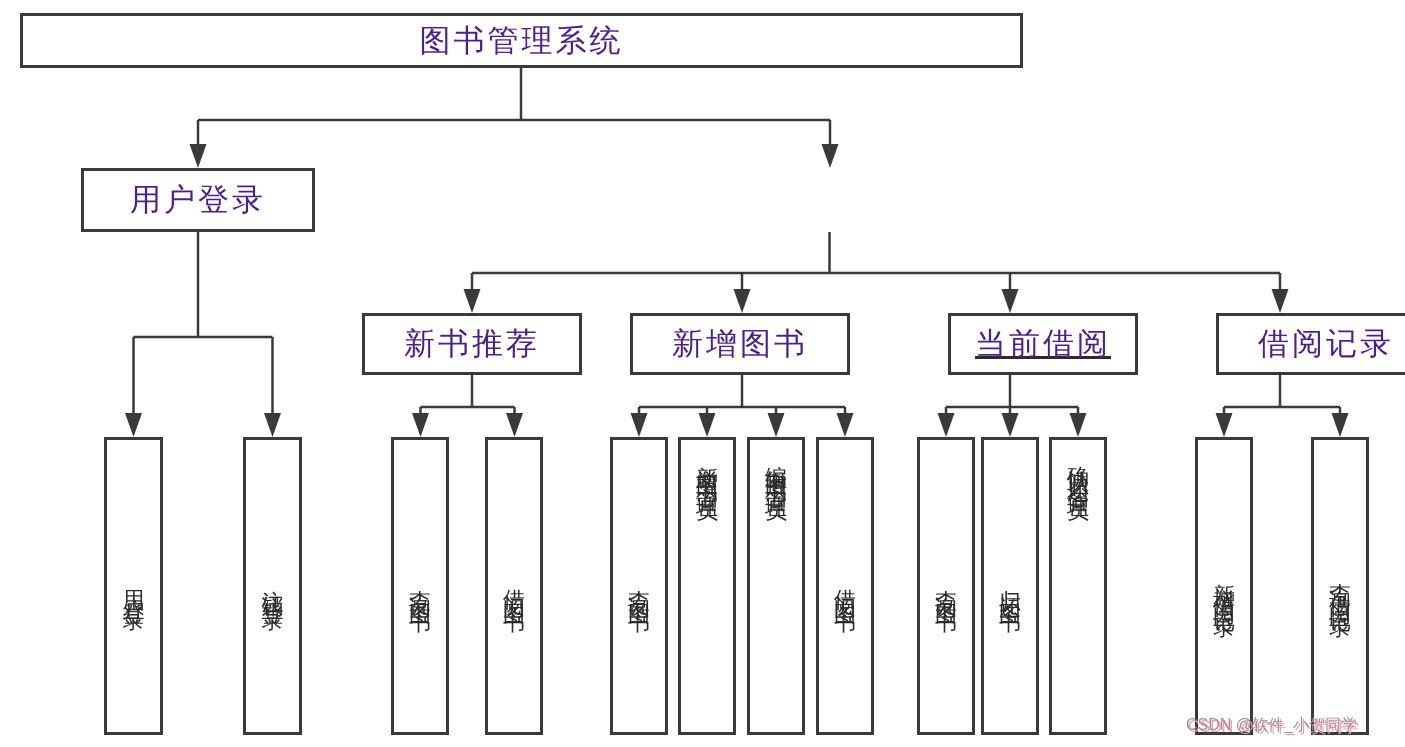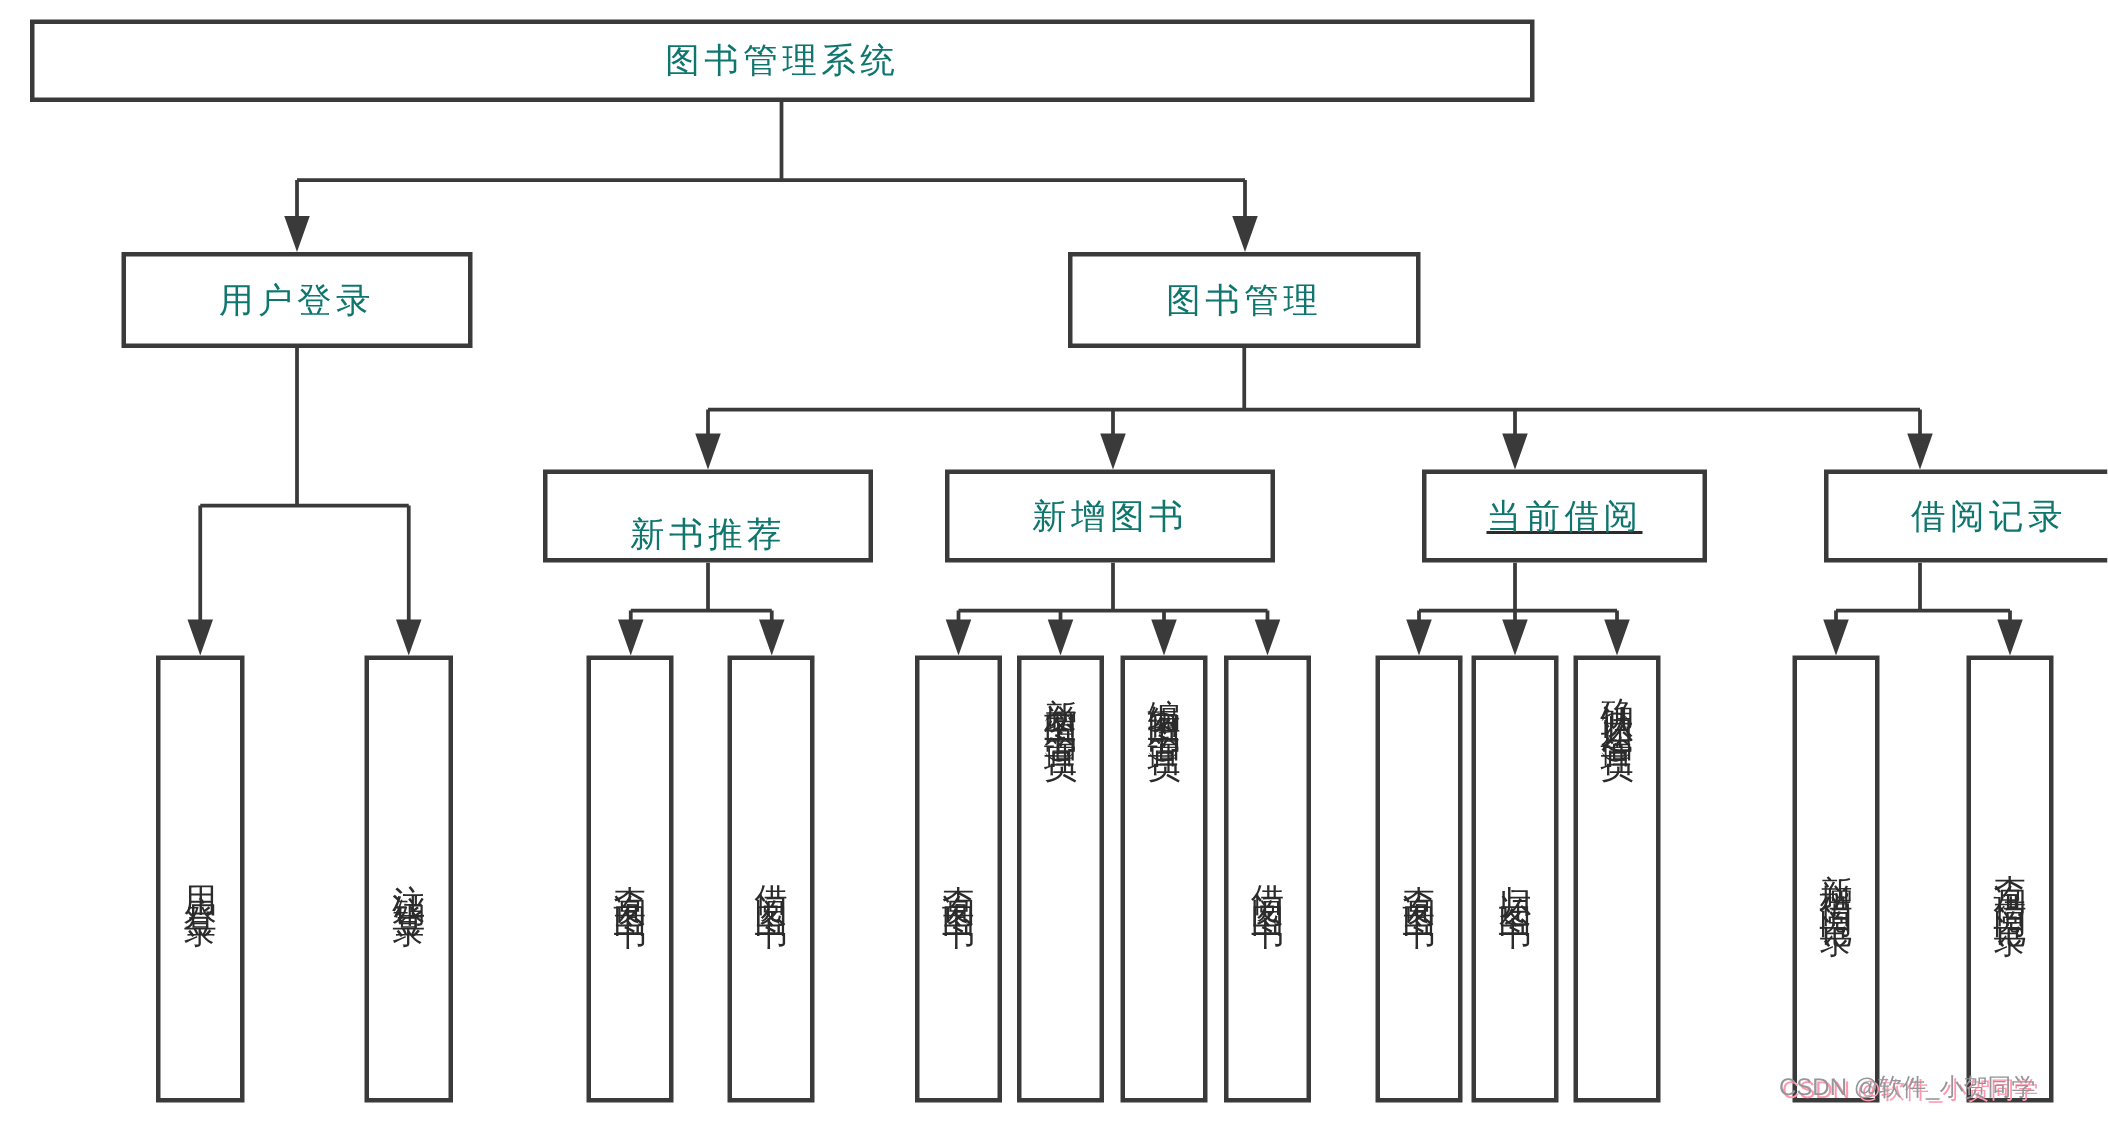--- a/index.html
+++ b/index.html
@@ -14,23 +14,23 @@
   svg.connectors{position:absolute;left:0;top:0;z-index:1;}
   .node{
     position:absolute;
     box-sizing:border-box;
     border:3px solid #3a3a3a;
     background:#ffffff;
     display:flex;align-items:center;justify-content:center;
     z-index:2;
   }
   .node .hlabel{
-    font-size:23px;
+    font-size:31px;
     letter-spacing:3px;
-    color:#0f766e;
+    color:#4c1d95;
     white-space:nowrap;
   }
   .leaf{
     position:absolute;
     box-sizing:border-box;
     border:3px solid #3a3a3a;
     background:#ffffff;
     display:flex;align-items:center;justify-content:center;
     z-index:2;
   }
@@ -103,25 +103,22 @@
     </g>
   </svg>
 
   <div class="node" style="left:20px;top:13px;width:1003px;height:55px;">
     <span class="hlabel">图书管理系统</span>
   </div>
 
   <div class="node" style="left:81px;top:168px;width:234px;height:64px;">
     <span class="hlabel">用户登录</span>
   </div>
-  <div class="node" style="left:712px;top:168px;width:235px;height:64px;">
-    <span class="hlabel">图书管理</span>
-  </div>
 
-  <div class="node" style="left:362px;top:313px;width:220px;height:62px;align-items:flex-end;">
+  <div class="node" style="left:362px;top:313px;width:220px;height:62px;">
     <span class="hlabel">新书推荐</span>
   </div>
   <div class="node" style="left:630px;top:313px;width:220px;height:62px;">
     <span class="hlabel">新增图书</span>
   </div>
   <div class="node" style="left:948px;top:313px;width:190px;height:62px;text-decoration:underline;">
     <span class="hlabel">当前借阅</span>
   </div>
   <div class="node" style="left:1170px;top:313px;width:220px;height:62px;margin-left:46px;">
     <span class="hlabel">借阅记录</span>

